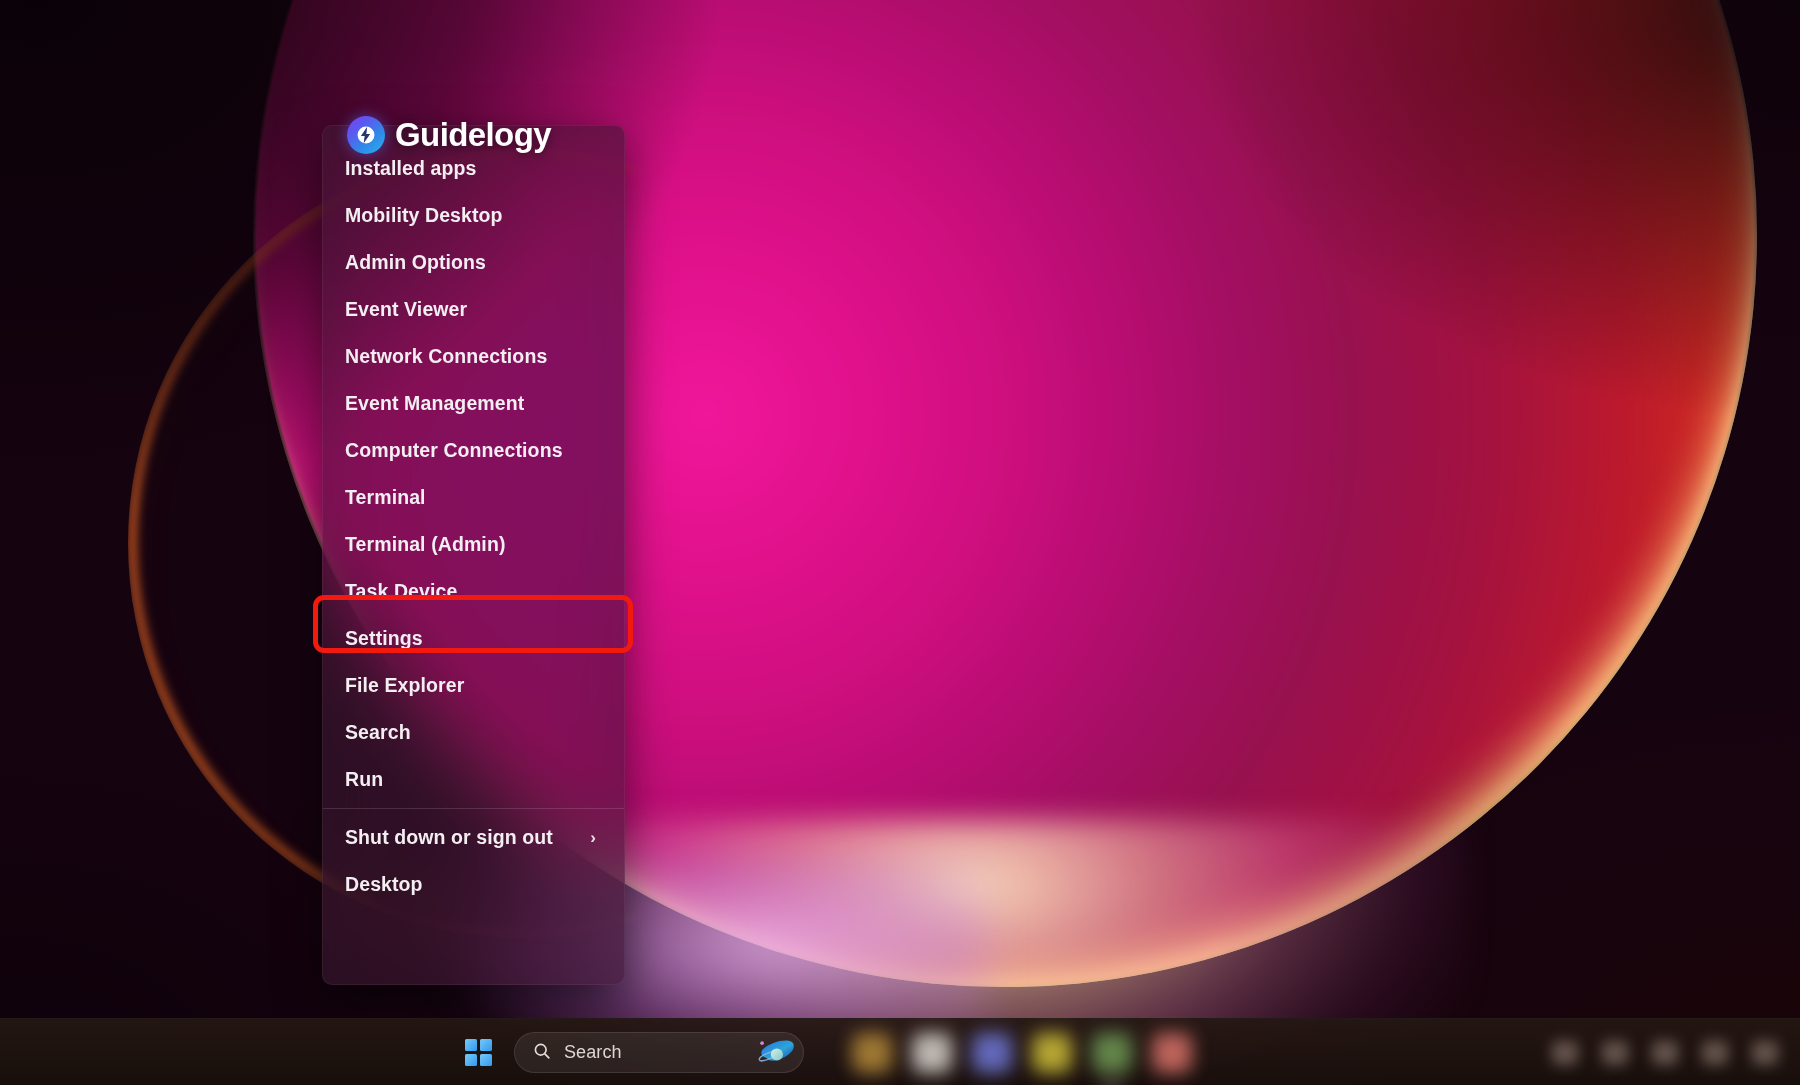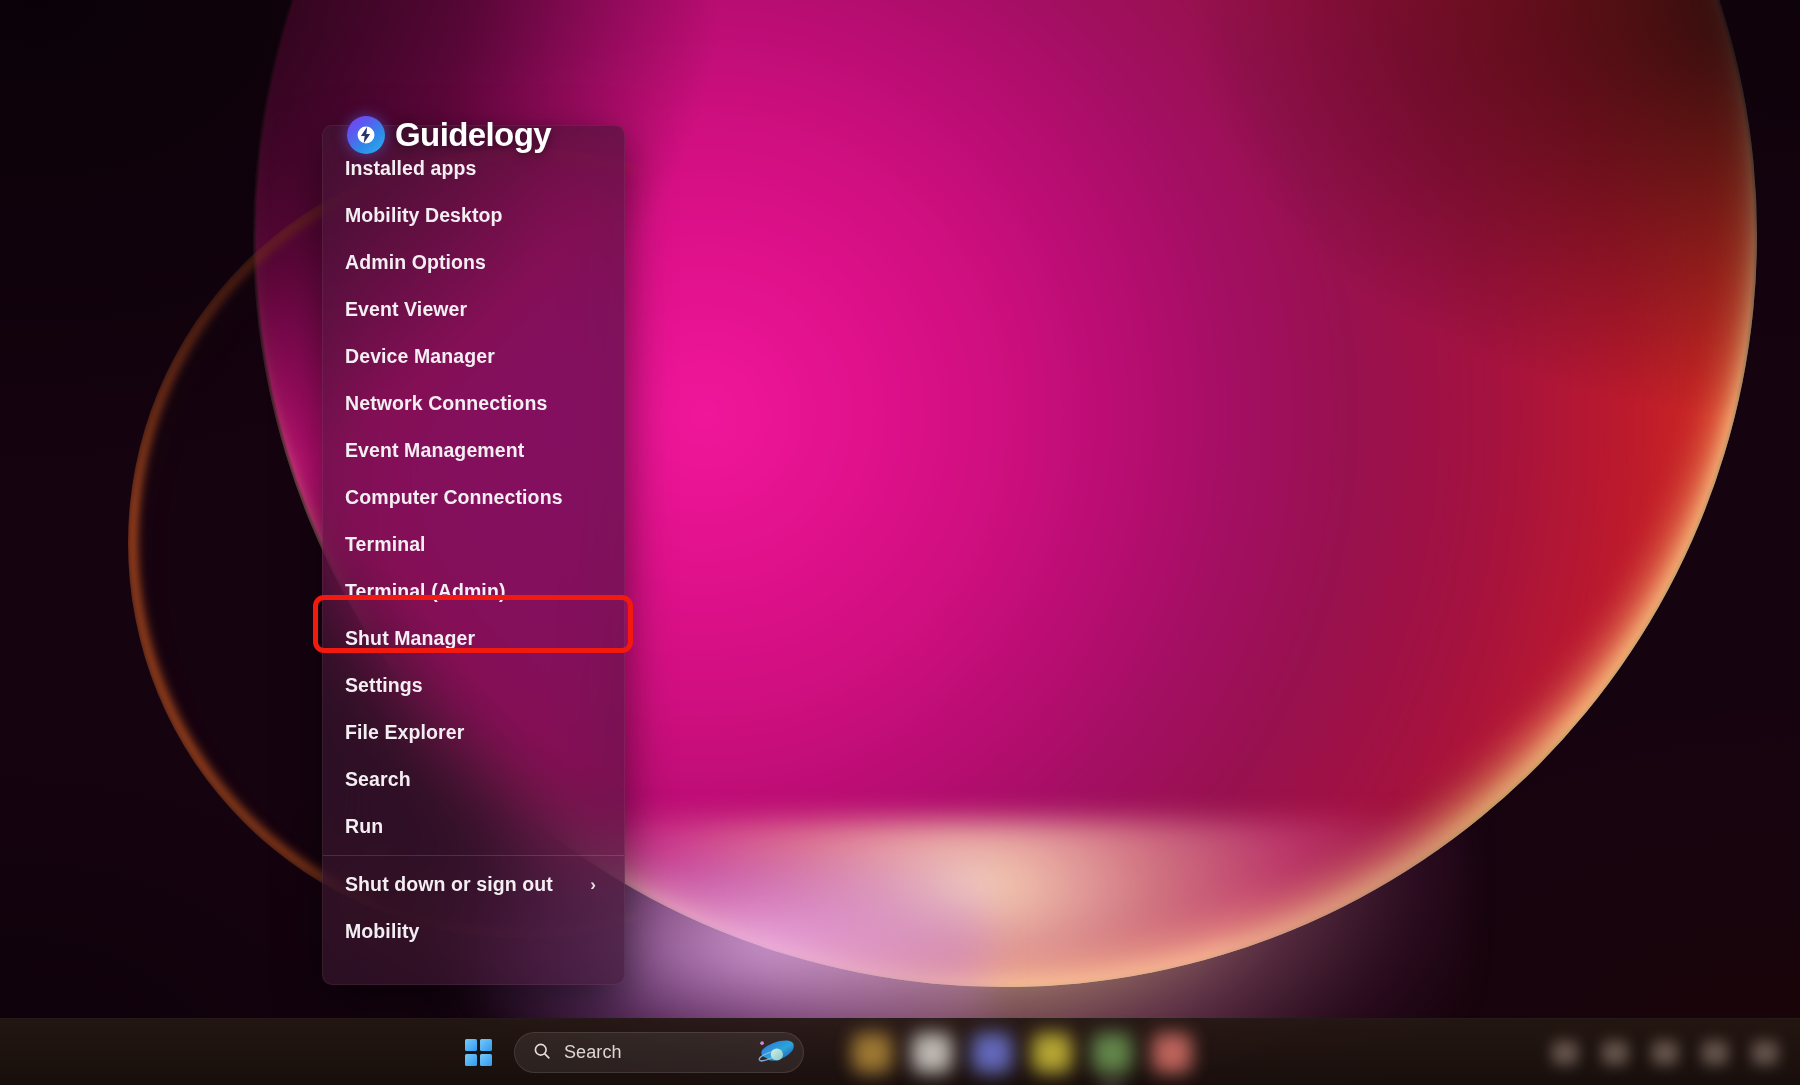--- a/index.html
+++ b/index.html
@@ -318,39 +318,36 @@
         <div class="mi">
           <span class="mi-label">Mobility Desktop</span>
         </div>
         <div class="mi">
           <span class="mi-label">Admin Options</span>
         </div>
         <div class="mi">
           <span class="mi-label">Event Viewer</span>
         </div>
         <div class="mi">
-          <span class="mi-label">Device Manager</span>
-        </div>
-        <div class="mi">
           <span class="mi-label">Network Connections</span>
         </div>
         <div class="mi">
           <span class="mi-label">Event Management</span>
         </div>
         <div class="mi">
           <span class="mi-label">Computer Connections</span>
         </div>
         <div class="mi">
           <span class="mi-label">Terminal</span>
         </div>
         <div class="mi">
           <span class="mi-label">Terminal (Admin)</span>
         </div>
         <div class="mi">
-          <span class="mi-label">Shut Manager</span>
+          <span class="mi-label">Task Device</span>
         </div>
         <div class="mi">
           <span class="mi-label">Settings</span>
         </div>
         <div class="mi">
           <span class="mi-label">File Explorer</span>
         </div>
         <div class="mi">
           <span class="mi-label">Search</span>
         </div>
@@ -358,21 +355,21 @@
           <span class="mi-label">Run</span>
         </div>
       </div>
     <div class="sep"></div>
     <div class="winx-list" id="menu-group-1">
         <div class="mi">
           <span class="mi-label">Shut down or sign out</span>
           <span class="chev">›</span>
         </div>
         <div class="mi">
-          <span class="mi-label">Mobility</span>
+          <span class="mi-label">Desktop</span>
         </div>
       </div>
   </div>
 
   <div class="hl-box"></div>
 
   <div class="taskbar">
     <div class="tb-center">
       <div class="start-btn">
         <span class="win-logo">

